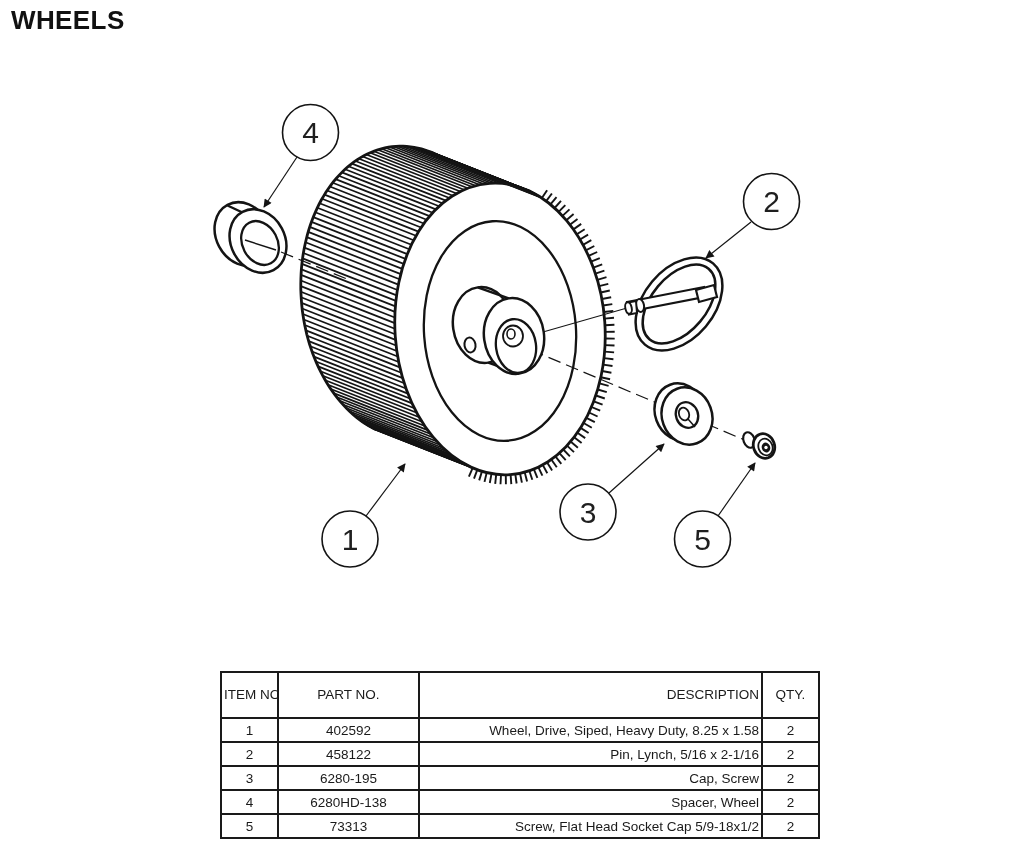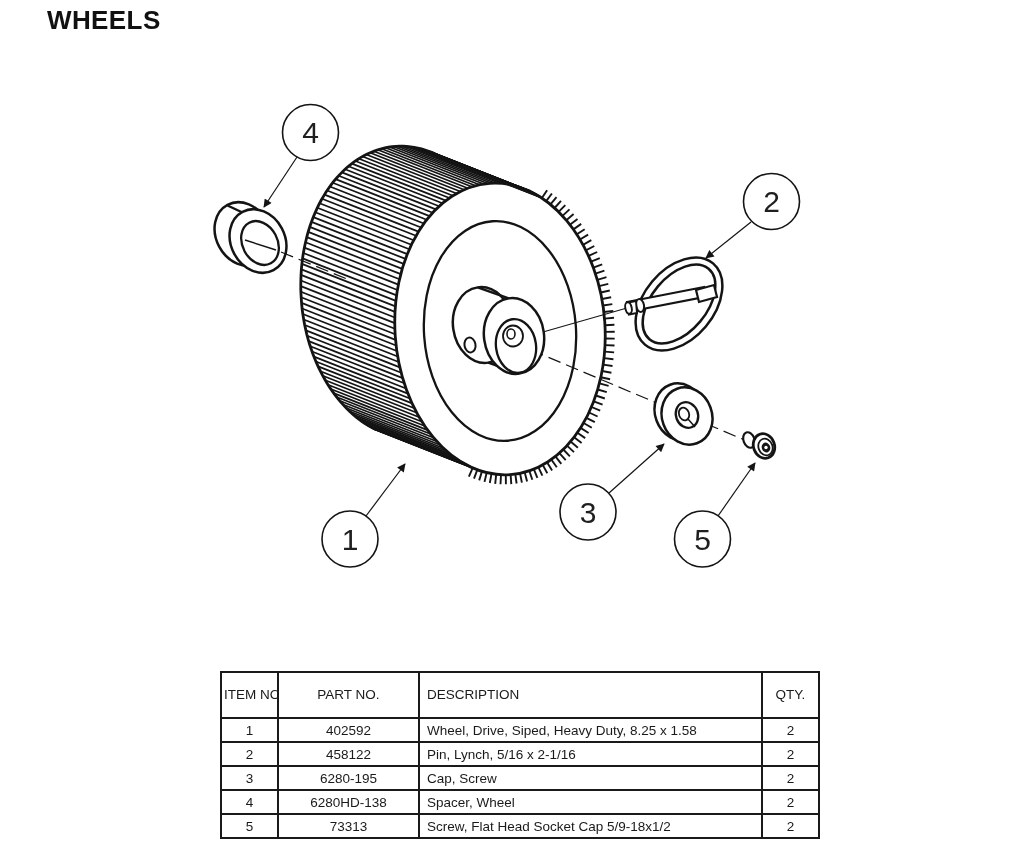--- a/index.html
+++ b/index.html
@@ -1,23 +1,23 @@
 <!DOCTYPE html>
 <html><head>
 <meta charset="utf-8">
 <style>
   html,body{margin:0;padding:0;background:#fff;}
   body{position:relative;width:1032px;height:857px;font-family:"Liberation Sans",sans-serif;color:#141414;overflow:hidden;}
-  .page-title{position:absolute;left:11px;top:5px;font-size:26px;font-weight:bold;letter-spacing:.4px;color:#111;margin-left:36px;}
+  .page-title{position:absolute;left:11px;top:5px;font-size:26px;font-weight:bold;letter-spacing:.4px;color:#111;}
   svg#diagram{position:absolute;left:0;top:0;}
   .parts-table{position:absolute;left:220px;top:671px;width:598px;border-collapse:collapse;table-layout:fixed;}
   .parts-table th,.parts-table td{border:2px solid #1a1a1a;font-size:13.5px;font-weight:normal;color:#1a1a1a;padding:0 2px;white-space:nowrap;overflow:hidden;}
   .parts-table th{height:44px;text-align:center;line-height:1.25;}
   .parts-table td{height:22px;text-align:center;}
-  .parts-table th.desc,.parts-table td.desc{text-align:left;padding-left:7px;}
+  .parts-table th.desc,.parts-table td.desc{text-align:right;padding-left:7px;}
   .col-item{width:57px;} .col-part{width:141px;} .col-desc{width:343px;} .col-qty{width:57px;}
   .callout-num{font-size:30px;fill:#1f1f1f;font-family:"Liberation Sans",sans-serif;}
 </style>
 </head>
 <body>
 
 <div class="page-title">WHEELS</div>
 
 <svg id="diagram" width="1032" height="857" viewBox="0 0 1032 857">
   <defs>

